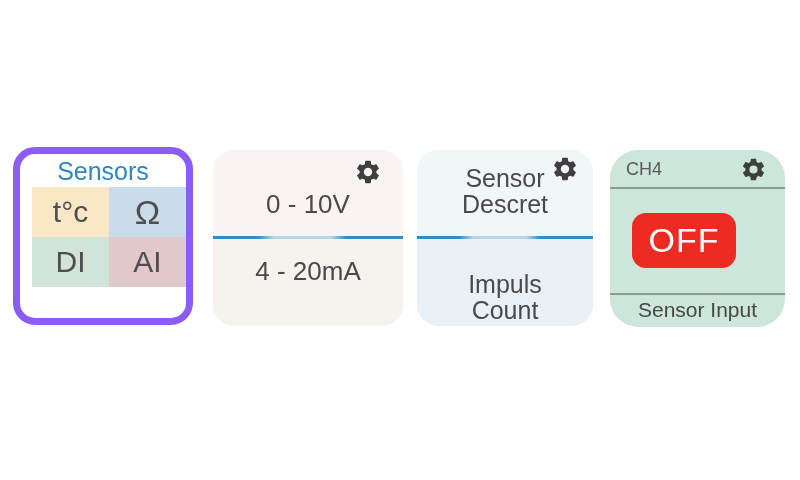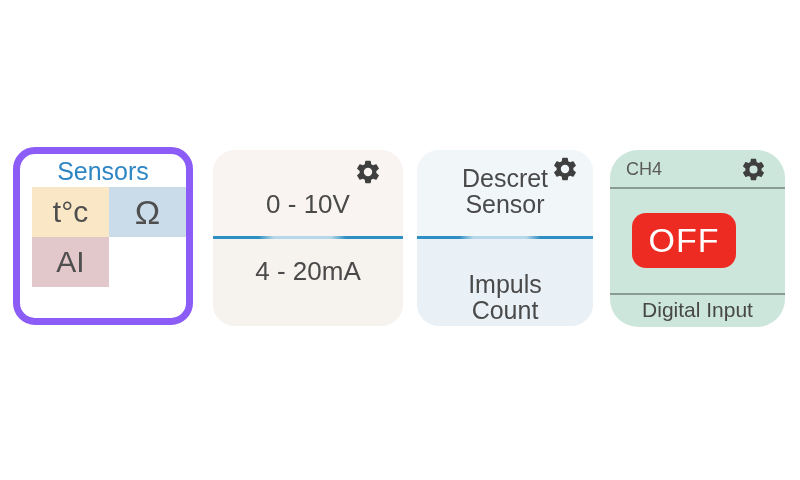--- a/index.html
+++ b/index.html
@@ -87,20 +87,23 @@
 
   <div class="card card-sensors">
     <div class="sensors-title">Sensors</div>
     <div class="sensors-grid">
       <div class="s-cell temp">
         <span>t°c</span>
       </div>
       <div class="s-cell ohm">
         <span>Ω</span>
       </div>
+      <div class="s-cell di">
+        <span>DI</span>
+      </div>
       <div class="s-cell ai">
         <span>AI</span>
       </div>
     </div>
   </div>
 
   <div class="card card-analog">
     <div class="half top"></div>
     <div class="half bottom"></div>
     <div class="opt-text opt-top">0 - 10V</div>
@@ -110,22 +113,22 @@
       <svg width="28" height="28" viewBox="0 0 24 24" fill="#3f3f3f">
           <path d="M19.14 12.94c.04-.3.06-.61.06-.94 0-.32-.02-.64-.07-.94l2.03-1.58a.49.49 0 0 0 .12-.61l-1.92-3.32a.49.49 0 0 0-.59-.22l-2.39.96c-.5-.38-1.03-.7-1.62-.94l-.36-2.54a.48.48 0 0 0-.48-.41h-3.84c-.24 0-.43.17-.47.41l-.36 2.54c-.59.24-1.13.57-1.62.94l-2.39-.96a.49.49 0 0 0-.59.22L2.74 8.87c-.12.21-.08.47.12.61l2.03 1.58c-.05.3-.09.63-.09.94s.02.64.07.94l-2.03 1.58a.49.49 0 0 0-.12.61l1.92 3.32c.12.22.37.29.59.22l2.39-.96c.5.38 1.03.7 1.62.94l.36 2.54c.05.24.24.41.48.41h3.84c.24 0 .44-.17.47-.41l.36-2.54c.59-.24 1.13-.56 1.62-.94l2.39.96c.22.08.47 0 .59-.22l1.92-3.32a.49.49 0 0 0-.12-.61l-2.01-1.58zM12 15.6A3.6 3.6 0 1 1 12 8.4a3.6 3.6 0 0 1 0 7.2z"></path>
         </svg>
     </span>
   </div>
 
   <div class="card card-discrete">
     <div class="half top"></div>
     <div class="half bottom"></div>
     <div class="opt-text opt-top">
+      <span>Sensor</span>
       <span>Descret</span>
-      <span>Sensor</span>
     </div>
     <div class="blue-divider"></div>
     <div class="opt-text opt-bottom">
       <span>Impuls</span>
       <span>Count</span>
     </div>
     <span class="gear">
       <svg width="28" height="28" viewBox="0 0 24 24" fill="#3f3f3f">
           <path d="M19.14 12.94c.04-.3.06-.61.06-.94 0-.32-.02-.64-.07-.94l2.03-1.58a.49.49 0 0 0 .12-.61l-1.92-3.32a.49.49 0 0 0-.59-.22l-2.39.96c-.5-.38-1.03-.7-1.62-.94l-.36-2.54a.48.48 0 0 0-.48-.41h-3.84c-.24 0-.43.17-.47.41l-.36 2.54c-.59.24-1.13.57-1.62.94l-2.39-.96a.49.49 0 0 0-.59.22L2.74 8.87c-.12.21-.08.47.12.61l2.03 1.58c-.05.3-.09.63-.09.94s.02.64.07.94l-2.03 1.58a.49.49 0 0 0-.12.61l1.92 3.32c.12.22.37.29.59.22l2.39-.96c.5.38 1.03.7 1.62.94l.36 2.54c.05.24.24.41.48.41h3.84c.24 0 .44-.17.47-.41l.36-2.54c.59-.24 1.13-.56 1.62-.94l2.39.96c.22.08.47 0 .59-.22l1.92-3.32a.49.49 0 0 0-.12-.61l-2.01-1.58zM12 15.6A3.6 3.6 0 1 1 12 8.4a3.6 3.6 0 0 1 0 7.2z"></path>
         </svg>
@@ -137,16 +140,16 @@
     <span class="gear">
       <svg width="27" height="27" viewBox="0 0 24 24" fill="#3f3f3f">
           <path d="M19.14 12.94c.04-.3.06-.61.06-.94 0-.32-.02-.64-.07-.94l2.03-1.58a.49.49 0 0 0 .12-.61l-1.92-3.32a.49.49 0 0 0-.59-.22l-2.39.96c-.5-.38-1.03-.7-1.62-.94l-.36-2.54a.48.48 0 0 0-.48-.41h-3.84c-.24 0-.43.17-.47.41l-.36 2.54c-.59.24-1.13.57-1.62.94l-2.39-.96a.49.49 0 0 0-.59.22L2.74 8.87c-.12.21-.08.47.12.61l2.03 1.58c-.05.3-.09.63-.09.94s.02.64.07.94l-2.03 1.58a.49.49 0 0 0-.12.61l1.92 3.32c.12.22.37.29.59.22l2.39-.96c.5.38 1.03.7 1.62.94l.36 2.54c.05.24.24.41.48.41h3.84c.24 0 .44-.17.47-.41l.36-2.54c.59-.24 1.13-.56 1.62-.94l2.39.96c.22.08.47 0 .59-.22l1.92-3.32a.49.49 0 0 0-.12-.61l-2.01-1.58zM12 15.6A3.6 3.6 0 1 1 12 8.4a3.6 3.6 0 0 1 0 7.2z"></path>
         </svg>
     </span>
     <div class="gray-line line-top"></div>
     <button class="state-btn">
       <span>OFF</span>
     </button>
     <div class="gray-line line-bottom"></div>
-    <div class="ch-type">Digital Input</div>
+    <div class="ch-type">Sensor Input</div>
   </div>
 
 </div>
 
 </body></html>

